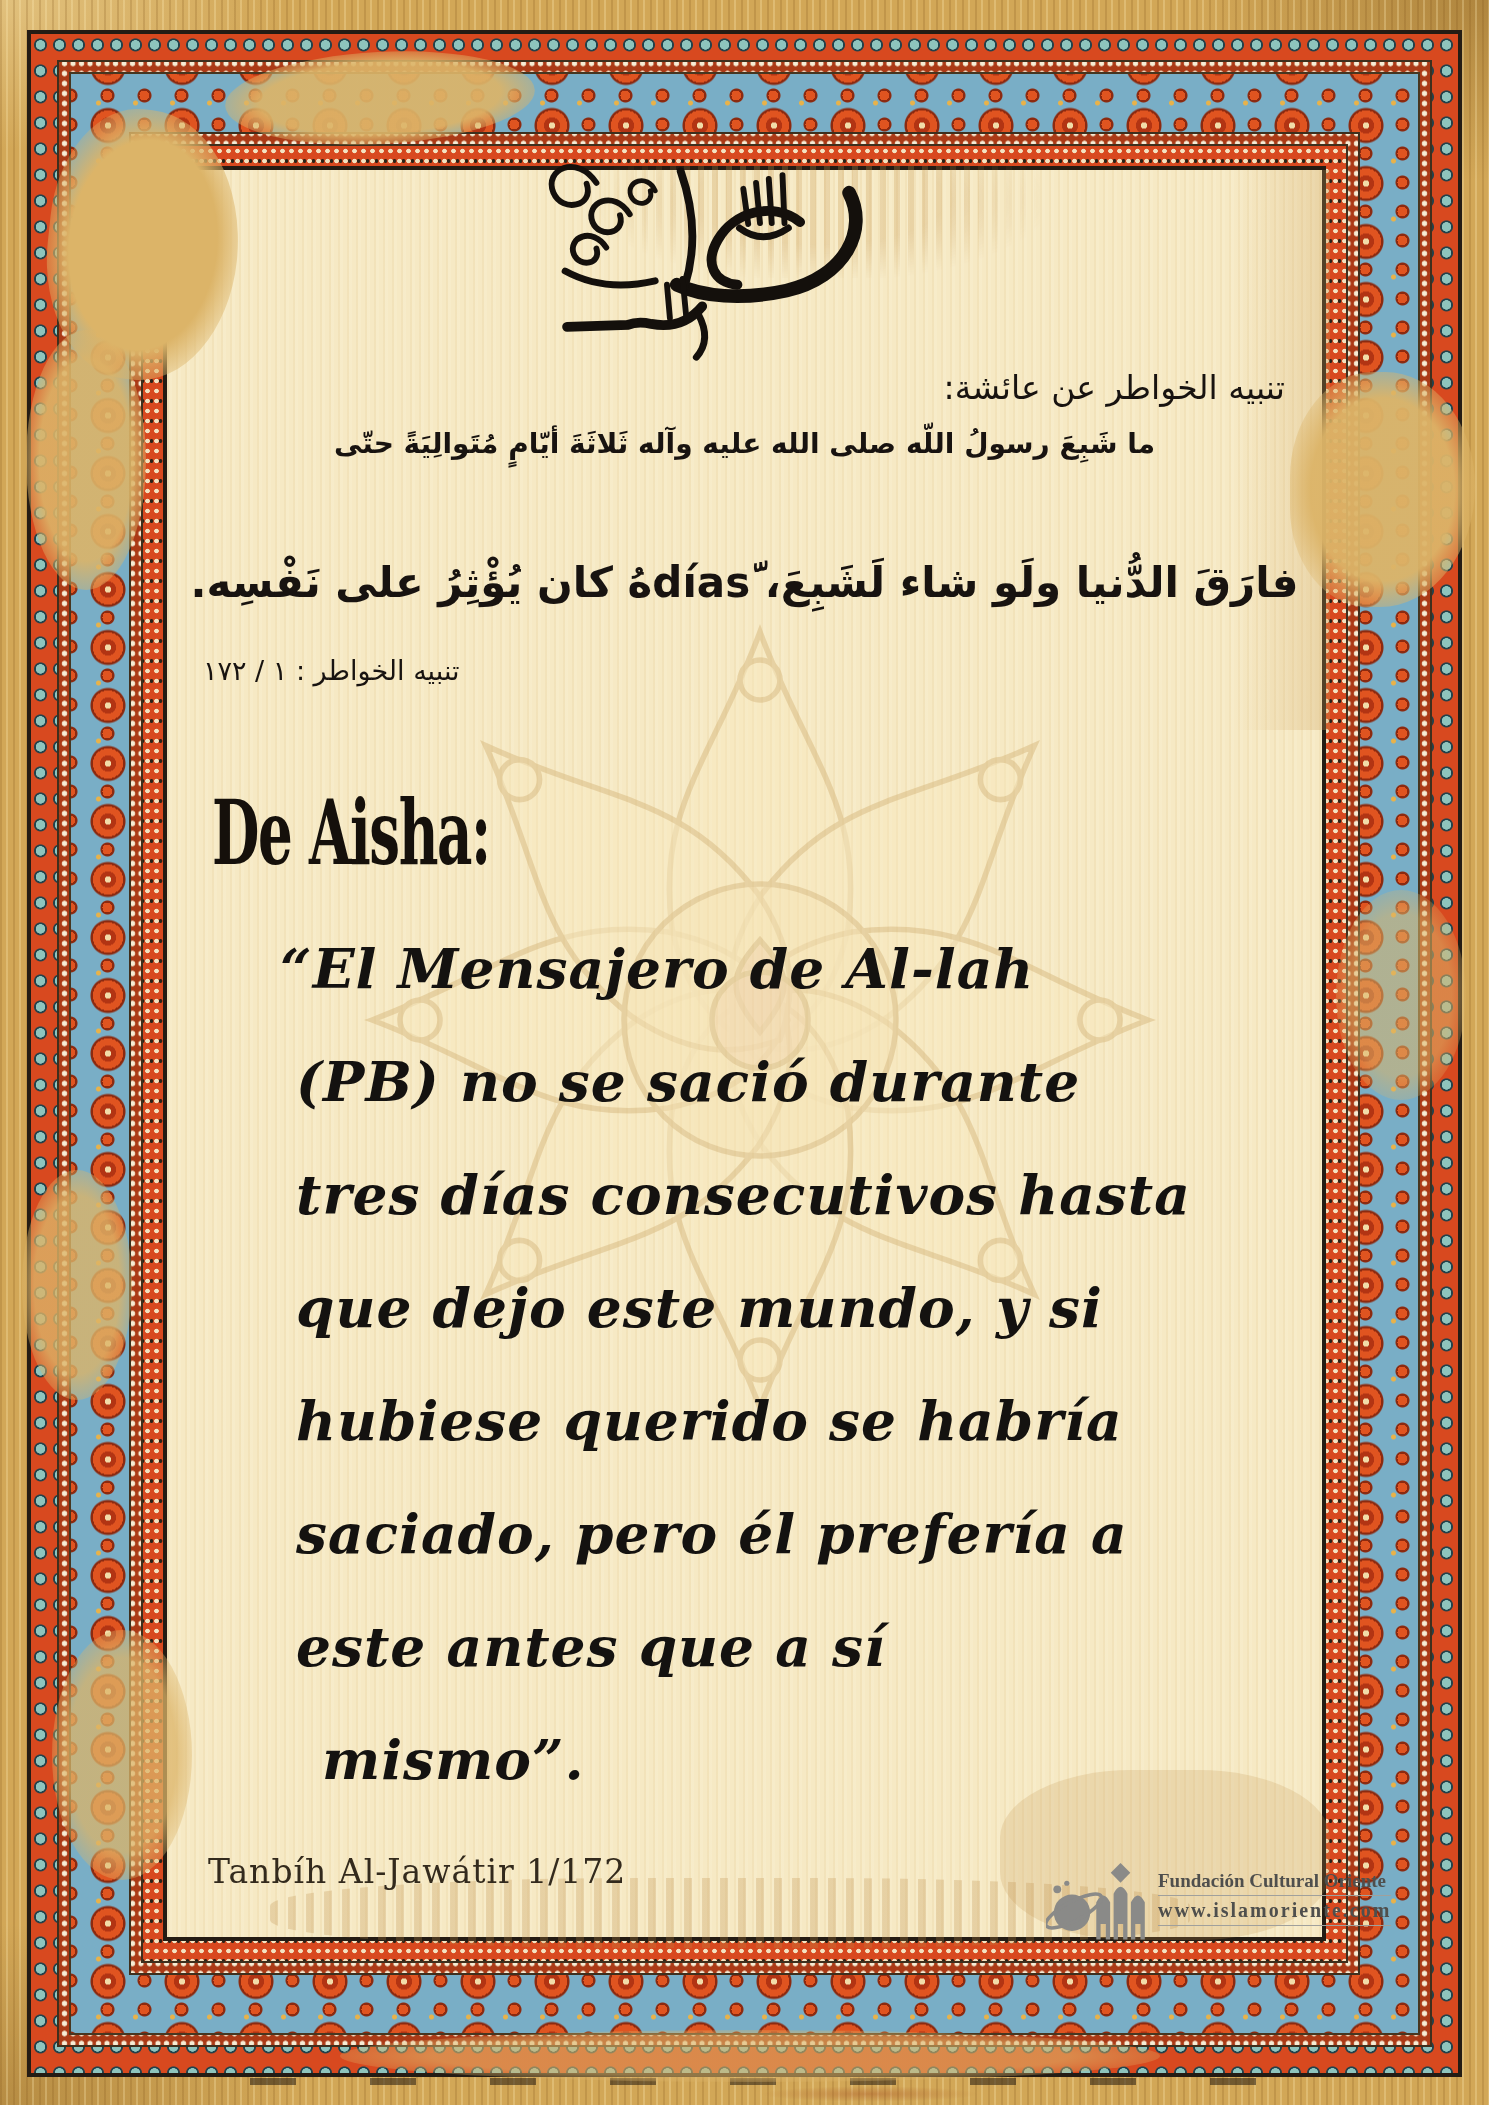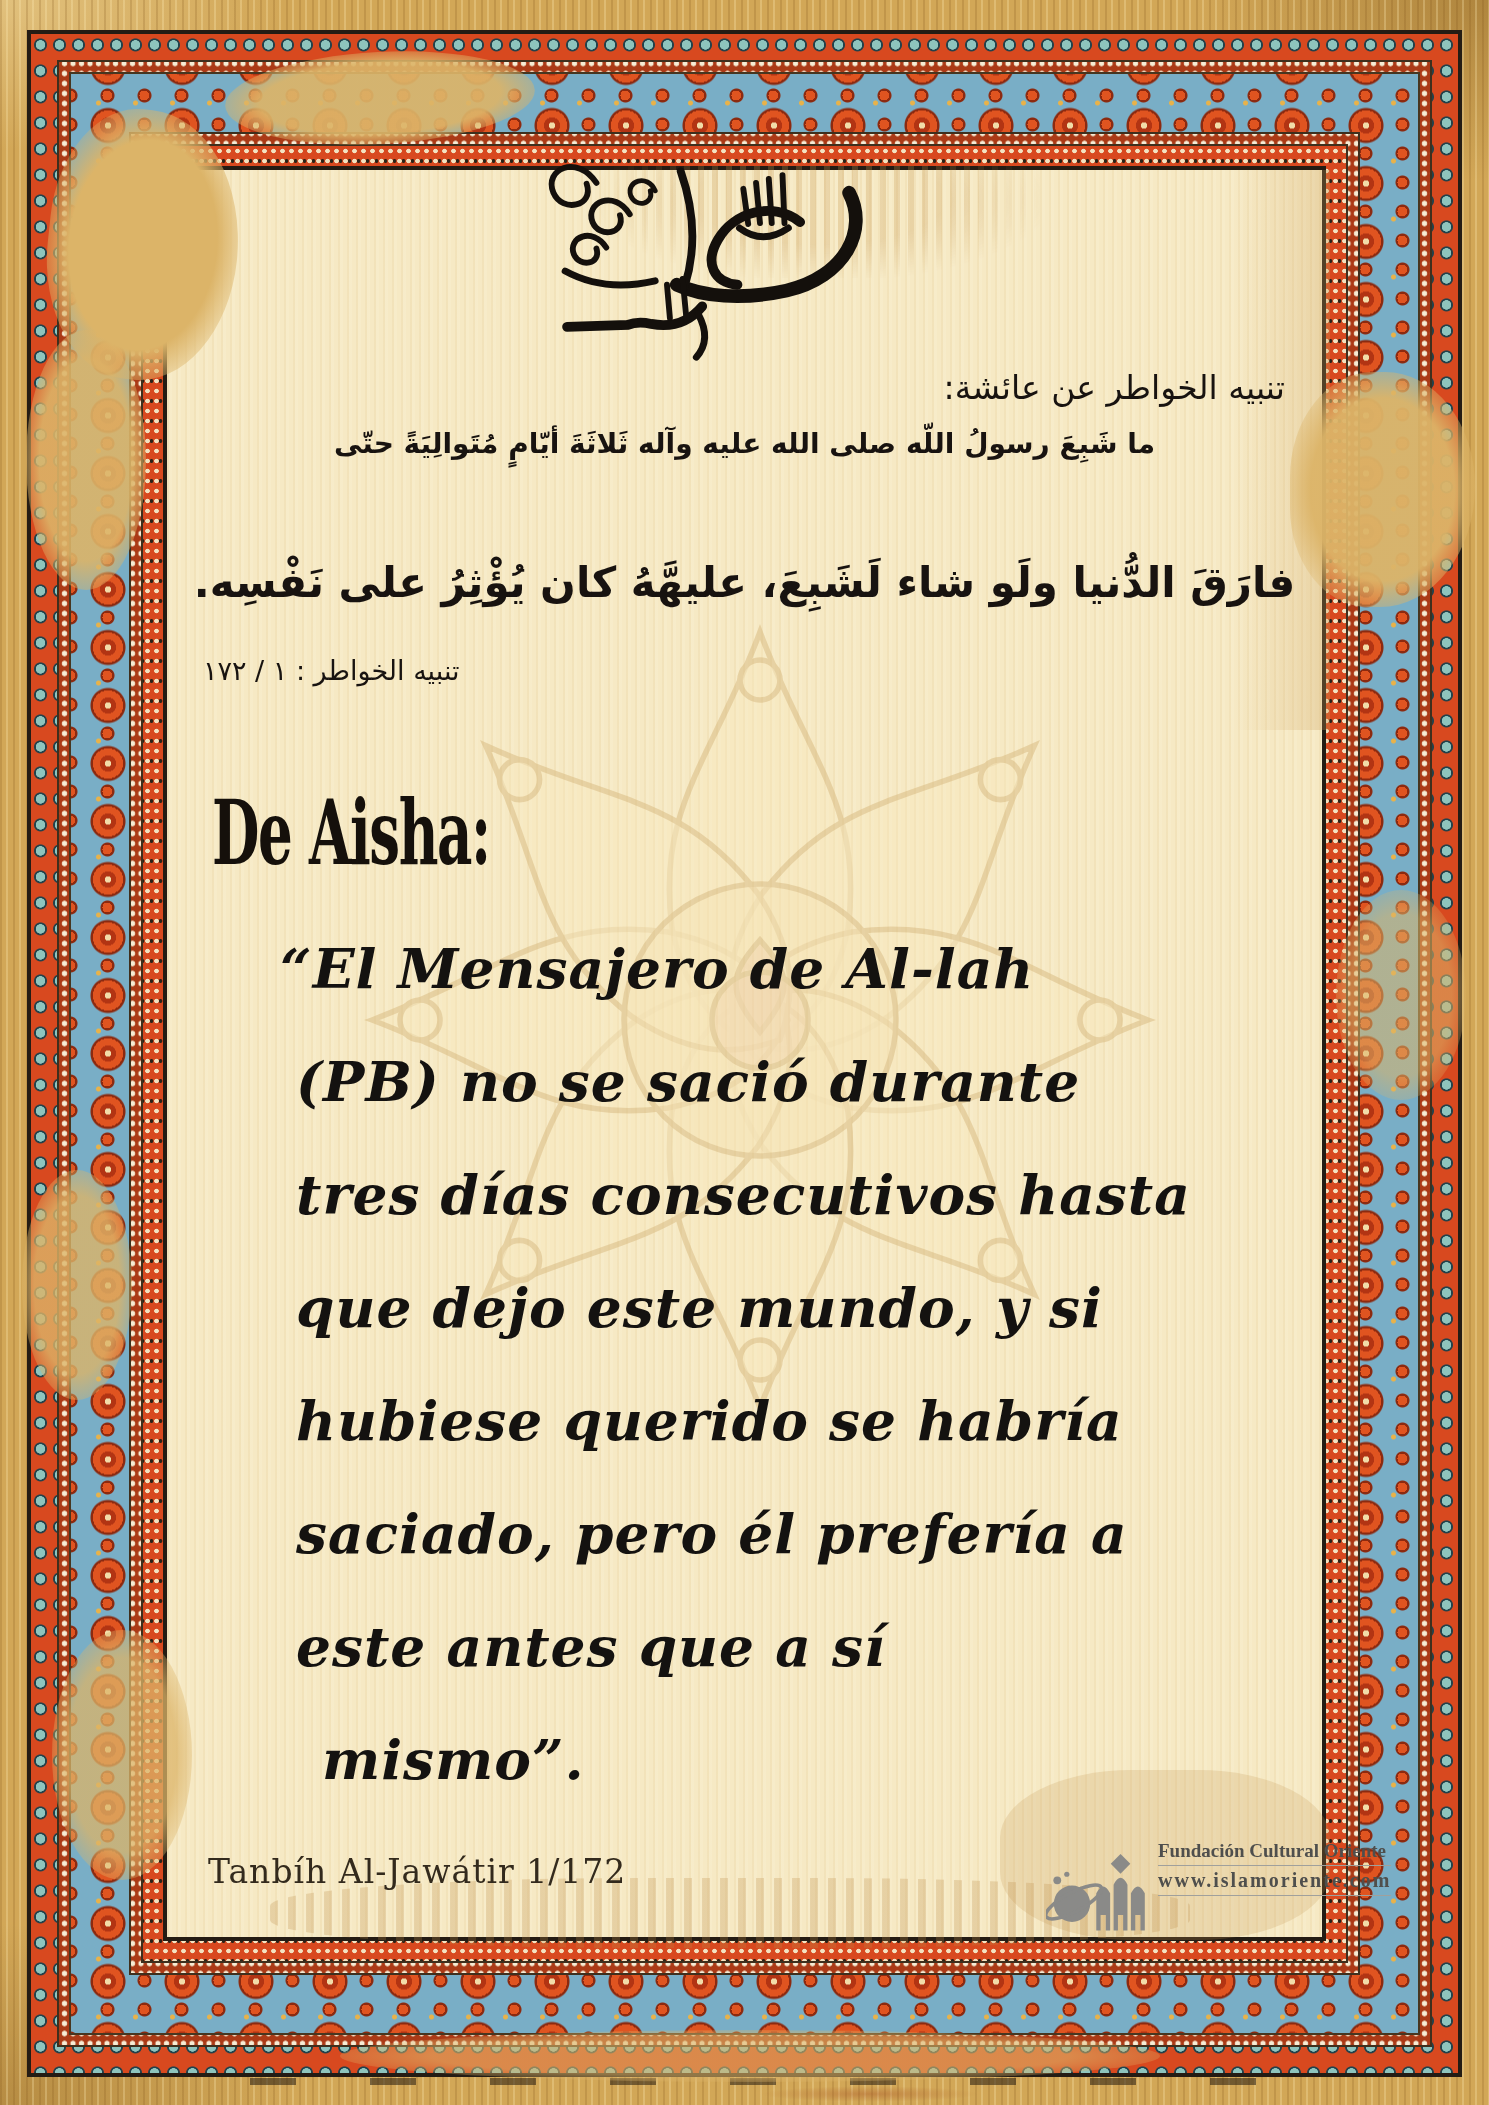--- a/index.html
+++ b/index.html
@@ -108,21 +108,21 @@
   .quote{position:absolute;left:296px;top:912px;width:930px;color:#141210;
     font-family:"DejaVu Serif",serif;font-style:italic;font-weight:700;
     font-size:55px;line-height:113px;letter-spacing:1px;}
   .quote-line{white-space:nowrap;}
   .quote-line:first-child{margin-left:-16px;}
   .quote-line:last-child{margin-left:26px;}
 
   .footer-ref{position:absolute;left:208px;top:1852px;color:#332a1d;
     font-family:"DejaVu Serif",serif;font-size:33px;letter-spacing:1px;}
 
-  .logo{position:absolute;left:1046px;top:1840px;width:300px;height:115px;display:flex;}
+  .logo{position:absolute;left:1046px;top:1840px;width:300px;height:115px;display:flex;align-items:center;}
   .logo-icon{width:104px;height:98px;flex:0 0 auto;}
   .logo-text{margin-left:8px;color:#4f4f4d;font-family:"Liberation Serif","DejaVu Serif",serif;}
   .logo-name{font-size:19px;font-weight:700;white-space:nowrap;padding-bottom:3px;border-bottom:1px solid #a0a09c;}
   .logo-url{font-size:20px;font-weight:700;letter-spacing:2px;white-space:nowrap;padding:3px 0;border-bottom:1px solid #a0a09c;}
 </style>
 </head>
 <body>
 
 <div class="page">
 
@@ -190,21 +190,21 @@
         <path d="M 118 142 q 40 22 92 10" stroke-width="7"></path>
         <path d="M 258 178 q -20 24 -52 18 q -14 -3 -24 1 l -62 2" stroke-width="10"></path>
         <path d="M 238 150 l 4 42 M 222 156 l 3 34" stroke-width="6"></path>
         <path d="M 254 186 q 14 26 -2 44" stroke-width="7"></path>
       </g>
     </svg>
 
     <div class="ar ar-header">تنبيه الخواطر عن عائشة:</div>
 
     <div class="ar ar-line1">ما شَبِعَ رسولُ اللّه صلى الله عليه وآله ثَلاثَةَ أيّامٍ مُتَوالِيَةً حتّى</div>
-    <div class="ar ar-line2">فارَقَ الدُّنيا ولَو شاء لَشَبِعَ، عليهَّهُ كان يُؤْثِرُ على نَفْسِه.</div>
+    <div class="ar ar-line2">فارَقَ الدُّنيا ولَو شاء لَشَبِعَ، díasَّهُ كان يُؤْثِرُ على نَفْسِه.</div>
 
     <div class="ar ar-cite">تنبيه الخواطر : ١ / ١٧٢</div>
 
     <div class="attribution">De Aisha:</div>
 
     <div class="quote">
       <div class="quote-line">“El Mensajero de Al-lah</div>
       <div class="quote-line">(PB) no se sació durante</div>
       <div class="quote-line">tres días consecutivos hasta</div>
       <div class="quote-line">que dejo este mundo, y si</div>

